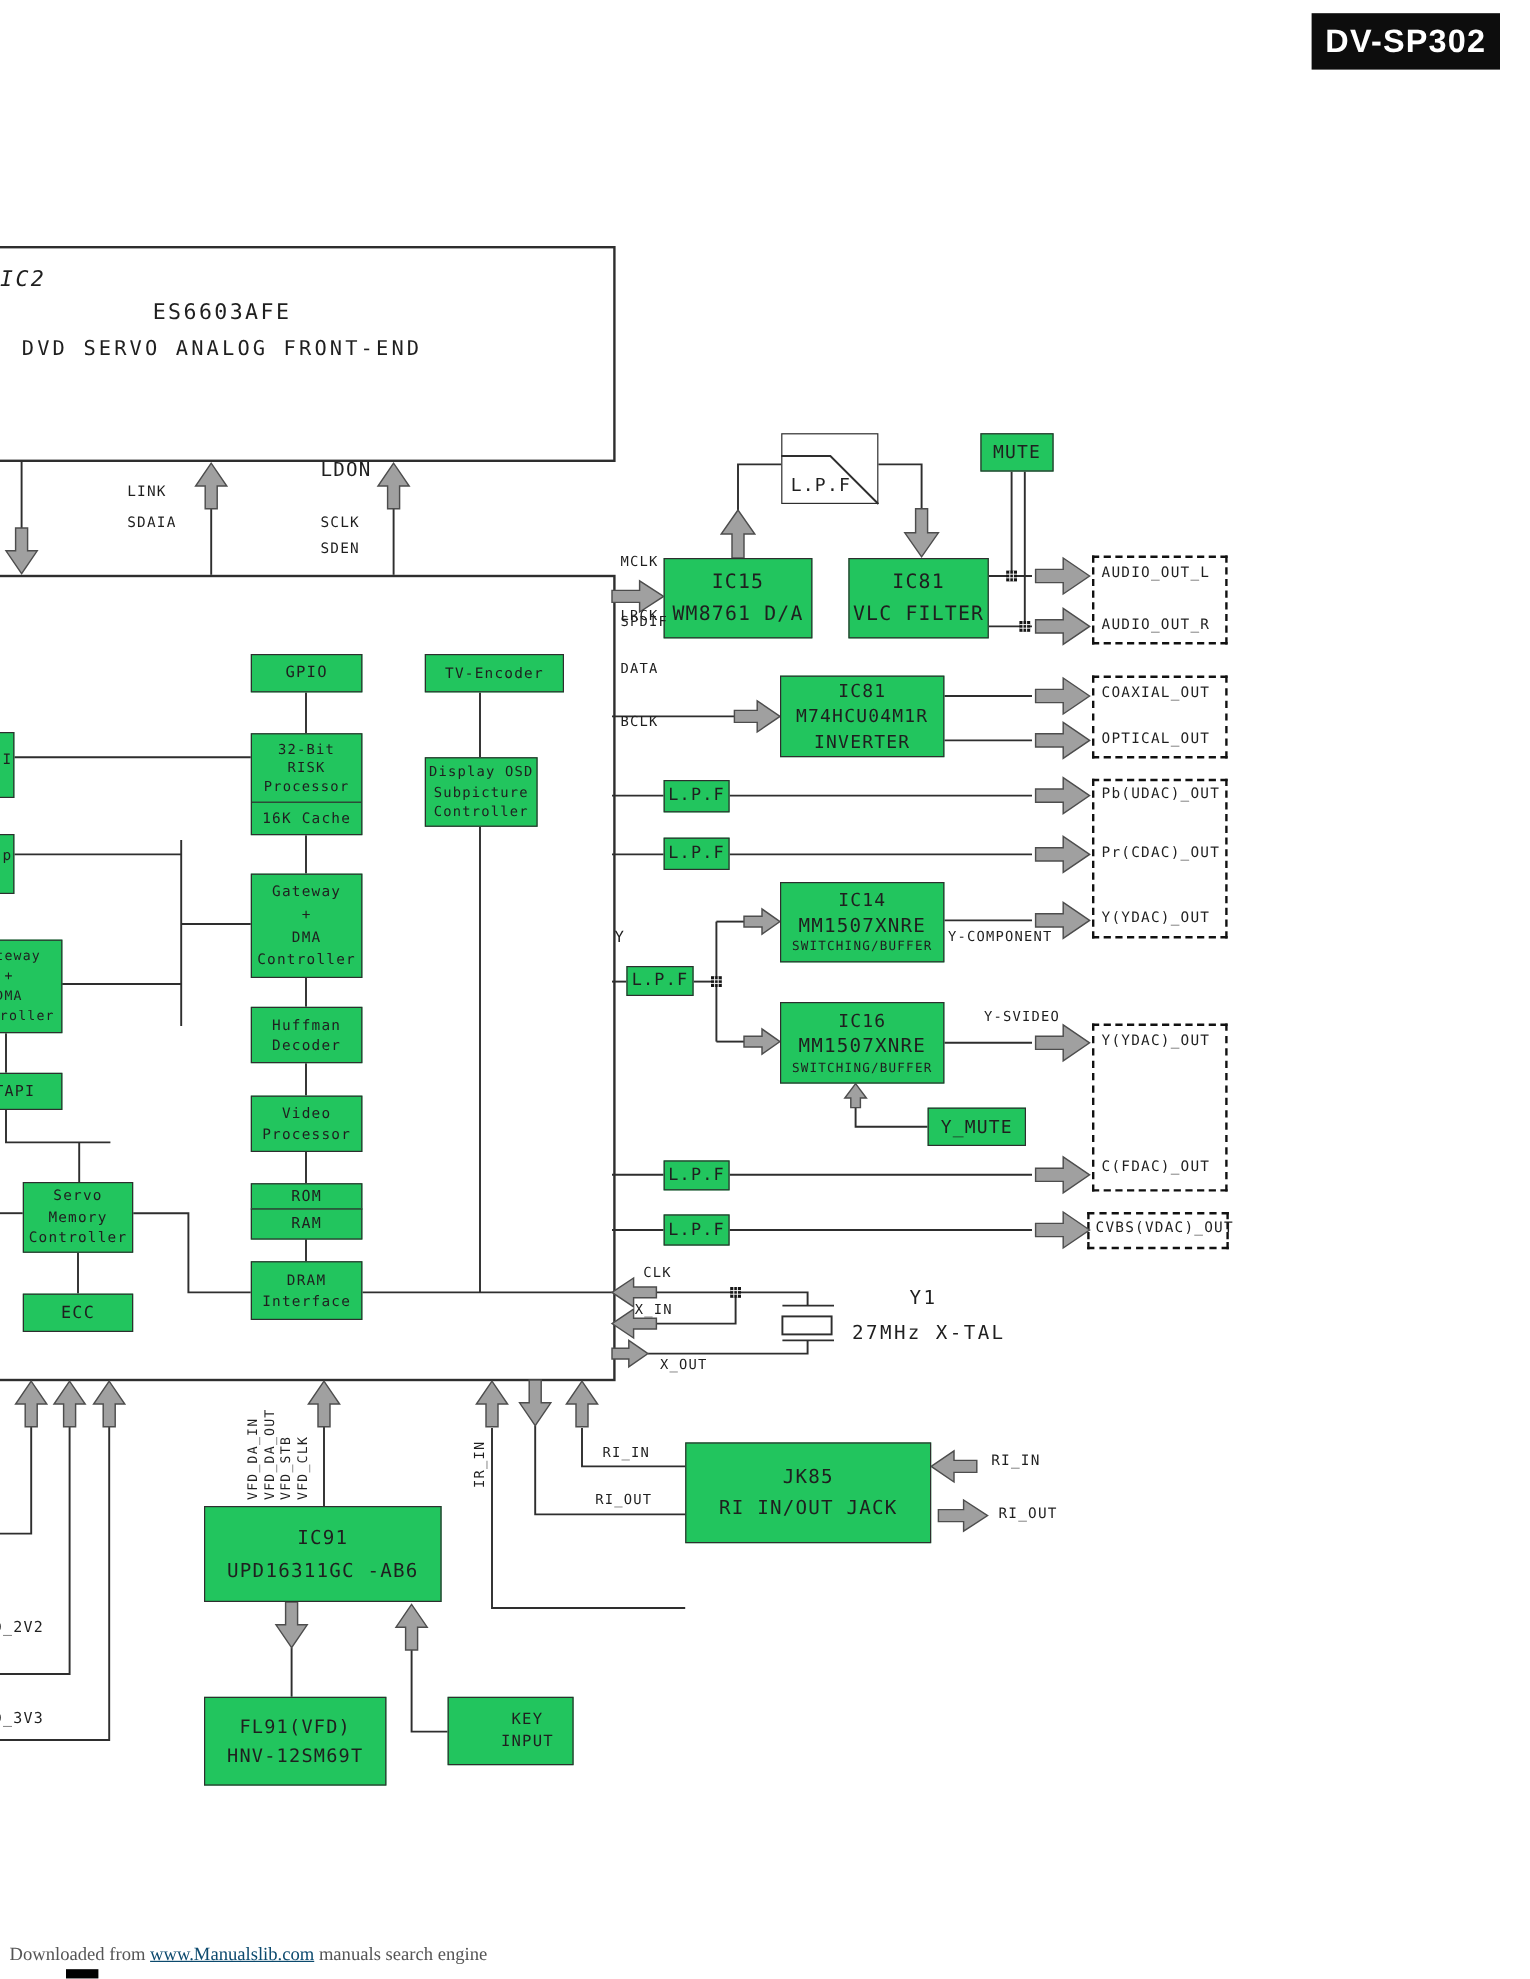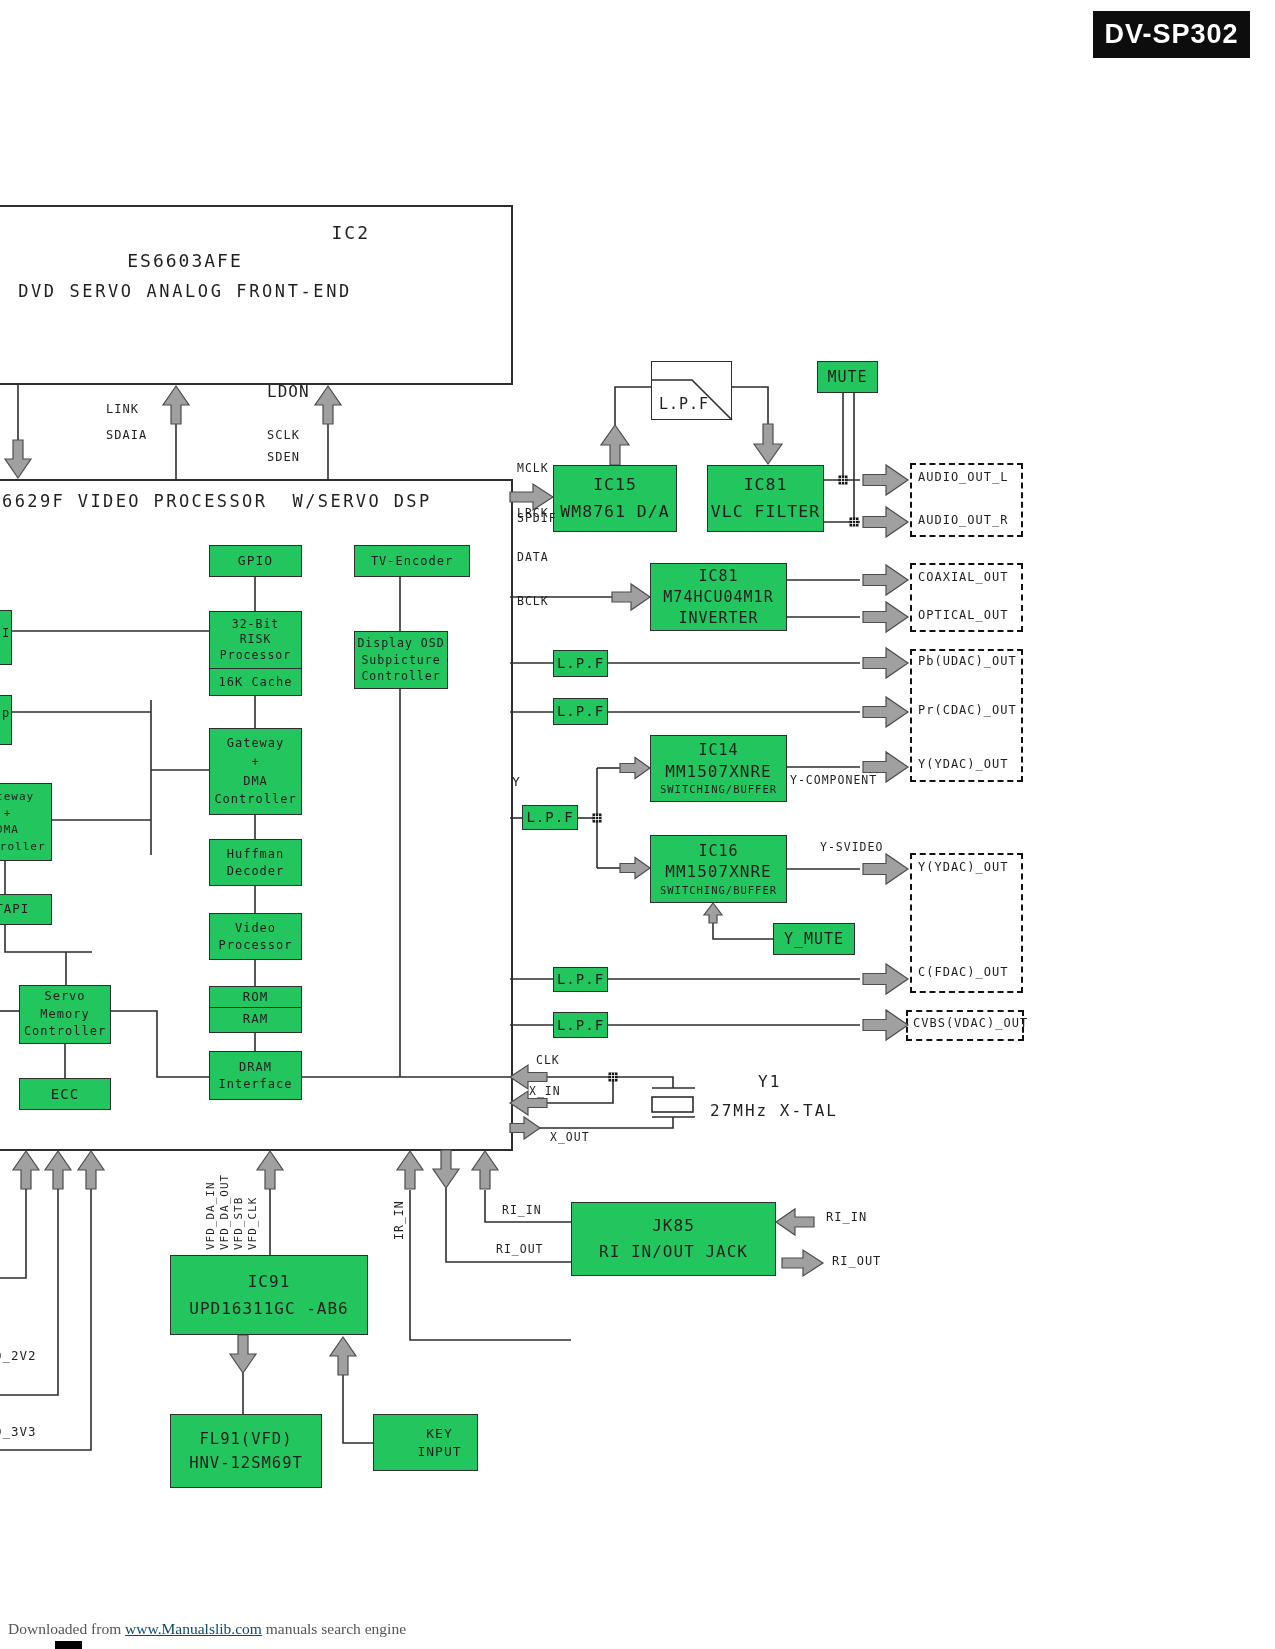--- a/index.html
+++ b/index.html
@@ -150,24 +150,23 @@
         <line x1="611.5" x2="611.5" y1="1072.5" y2="1081.5" stroke="#fff" stroke-width="0.8"></line>
         <line y1="1075.5" y2="1075.5" x1="608.5" x2="617.5" stroke="#fff" stroke-width="0.8"></line>
         <line x1="614.5" x2="614.5" y1="1072.5" y2="1081.5" stroke="#fff" stroke-width="0.8"></line>
         <line y1="1078.5" y2="1078.5" x1="608.5" x2="617.5" stroke="#fff" stroke-width="0.8"></line>
       </g>
     </svg>
 
 <div class="b big" style="left:-12px;top:205px;width:525px;height:180px;"></div>
 <div class="b big" style="left:-12px;top:479px;width:525px;height:672px;"></div>
 
-<div class="l" style="left:0;top:222px;width:370px;text-align:right;font-size:18px;letter-spacing:2px;">IC2</div>
+<div class="l" style="left:0;top:222px;width:370px;text-align:left;font-size:18px;letter-spacing:2px;font-style:italic;">IC2</div>
 <div class="l" style="left:0;top:250px;width:370px;text-align:center;font-size:18px;letter-spacing:2px;">ES6603AFE</div>
 <div class="l" style="left:0;top:281px;width:370px;text-align:center;font-size:17px;letter-spacing:2.6px;">DVD SERVO ANALOG FRONT-END</div>
-<div class="l" style="left:2px;top:491px;font-size:17px;letter-spacing:2.4px;">6629F VIDEO PROCESSOR  W/SERVO DSP</div>
 
 <div class="l" style="left:106px;top:402px;font-size:12px;">LINK</div>
 <div class="l" style="left:106px;top:428px;font-size:12px;">SDAIA</div>
 <div class="l" style="left:267px;top:382px;font-size:16px;">LDON</div>
 <div class="l" style="left:267px;top:428px;font-size:12px;">SCLK</div>
 <div class="l" style="left:267px;top:450px;font-size:12px;">SDEN</div>
 
 <div class="b" style="left:209px;top:545px;width:93px;height:32px;font-size:13px;">
       <span>GPIO</span>
     </div>
@@ -355,21 +354,21 @@
 
 <div class="b" style="left:170px;top:1414px;width:152px;height:74px;font-size:15.5px;line-height:1.55;">
   <div>FL91(VFD)</div>
   <div>HNV-12SM69T</div>
 </div>
 
 <div class="b" style="left:373px;top:1414px;width:105px;height:57px;font-size:13px;padding-left:28px;">
       <span>KEY INPUT</span>
     </div>
 
-<div class="b" style="left:571px;top:1202px;width:205px;height:74px;font-size:16px;line-height:1.65;">
+<div class="b" style="left:571px;top:1202px;width:205px;height:84px;font-size:16px;line-height:1.65;">
   <div>JK85</div>
   <div>RI IN/OUT JACK</div>
 </div>
 
 
 <div class="l" style="left:502px;top:1204px;font-size:11.5px;">RI_IN</div>
 <div class="l" style="left:496px;top:1243px;font-size:11.5px;">RI_OUT</div>
 <div class="l" style="left:826px;top:1210px;font-size:12px;">RI_IN</div>
 <div class="l" style="left:832px;top:1254px;font-size:12px;">RI_OUT</div>
 

